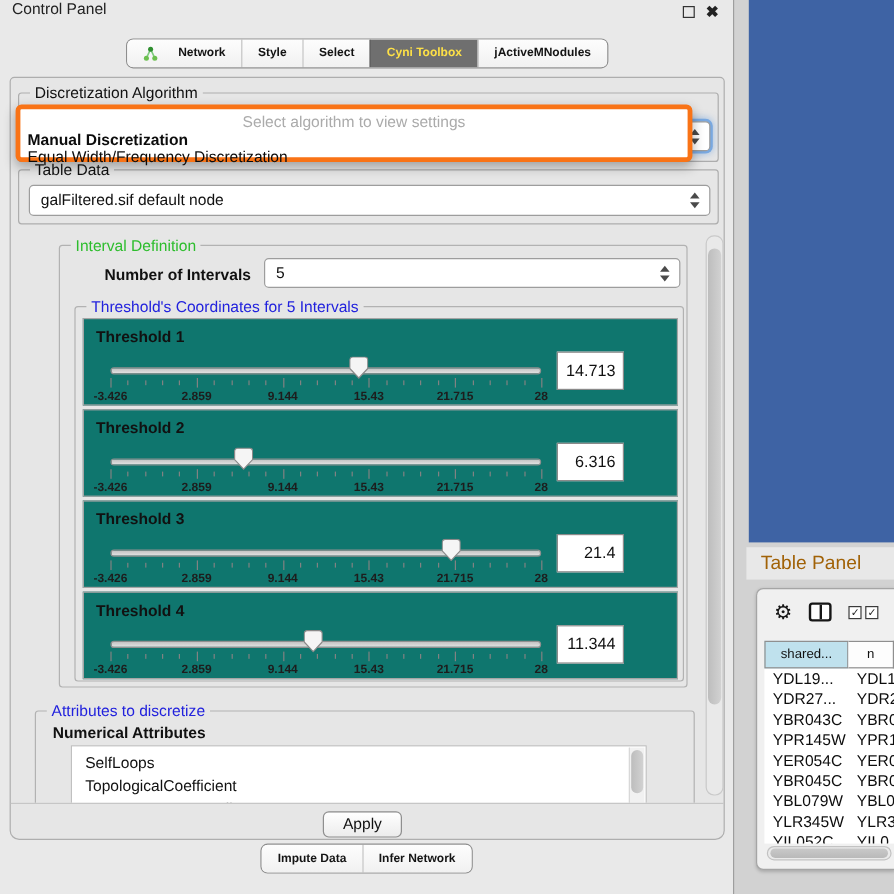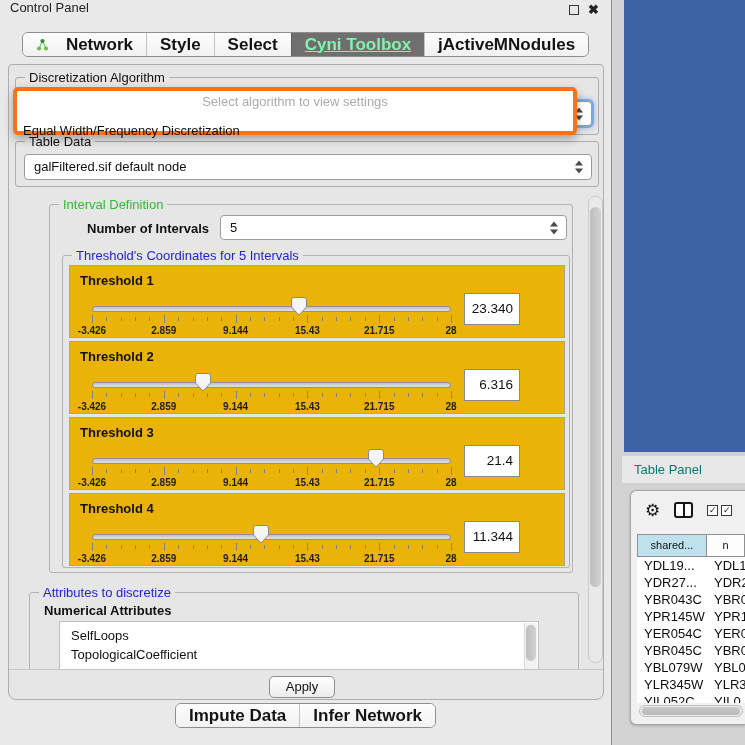--- a/index.html
+++ b/index.html
@@ -10,23 +10,23 @@
   
   .cp-window { position:absolute; left:0; top:0; width:612px; height:745px; background:#e9e9e9; border-right:1px solid #8c8c8c; }
   .cp-titlebar { position:absolute; left:0; top:0; right:0; height:22px; display:flex; align-items:flex-start; }
   .cp-title { font-size:13px; color:#222; padding-left:10px; }
   .cp-title-icons { position:absolute; right:12px; top:5px; display:flex; gap:9px; align-items:center; }
   .float-ic { width:10px; height:10px; border:1.5px solid #333; background:transparent; display:inline-block; }
   .close-ic { font-size:13px; font-weight:bold; color:#222; line-height:10px; }
 
   .seg-bar { position:absolute; left:0; right:0; display:flex; justify-content:center; }
   .seg-control { display:flex; border:1px solid #8e8e8e; border-radius:6px; overflow:hidden; background:#fbfbfb; height:25px; }
-  .seg { display:flex; align-items:center; gap:17px; padding:0 13px; font-size:17px; font-weight:bold; color:#141414; background:linear-gradient(#fdfdfd,#f1f1f1); border-left:1px solid #c3c3c3; white-space:nowrap; }
+  .seg { display:flex; align-items:center; gap:17px; padding:0 13px; font-size:10px; font-weight:bold; color:#141414; background:linear-gradient(#fdfdfd,#f1f1f1); border-left:1px solid #c3c3c3; white-space:nowrap; }
   .seg:first-child { border-left:none; }
-  .seg.selected { background:#6f6f6f; color:#86efac; border-left-color:#5f5f5f;text-decoration:underline; }
+  .seg.selected { background:#6f6f6f; color:#fde047; border-left-color:#5f5f5f; }
   .top-tabs { top:32px; }
   .bottom-tabs { top:703px; }
 
   .outer-frame { position:absolute; left:8px; top:64px; width:596px; height:636px; background:#e6e6e6; border:1px solid #aeaeae; border-radius:4px 4px 8px 8px; }
 
   .groupbox { position:absolute; border:1px solid #adadad; border-radius:3px; }
   .group-title { position:absolute; top:-8px; left:9px; background:#e6e6e6; padding:0 4px; font-size:13px; color:#111; line-height:15px; white-space:nowrap; }
   .group-title.green { color:#2dbd2d; }
   .group-title.blue { color:#2222dd; }
 
@@ -41,21 +41,21 @@
   .dd-prompt { position:absolute; top:3px; left:0; right:0; text-align:center; font-size:13px; color:#ababab; }
   .dd-opt { position:absolute; left:5px; right:5px; font-size:13px; color:#0c0c0c; line-height:15px; padding-left:1px; }
   .dd-opt.b { font-weight:bold; top:18px; }
   .dd-opt.r { top:32px; }
 
   
   .viewport { position:absolute; left:6px; top:126px; width:572px; height:478px; overflow:hidden; }
 
   .num-label { position:absolute; font-size:13px; font-weight:bold; color:#111; }
 
-  .th-box { position:relative; width:496px; height:73px; background:#eab308; border:1px solid #a5a5a5; margin-bottom:3px; }
+  .th-box { position:relative; width:496px; height:73px; background:#0f766e; border:1px solid #a5a5a5; margin-bottom:3px; }
   .th-label { position:absolute; left:10px; top:7px; font-size:13px; font-weight:bold; color:#111; }
   .th-slider { position:absolute; left:22px; top:28px; width:359px; height:44px; }
   .th-track { position:absolute; left:0; right:0; top:12px; height:6px; background:linear-gradient(#c3c3c3,#e2e2e2); border:1px solid #909090; border-radius:4px; }
   .th-ticks { position:absolute; left:0; right:0; top:21px; height:9px; }
   .tick { position:absolute; top:2px; width:1px; height:4px; background:#828282; }
   .tick.major { top:0; height:8px; }
   .th-ticklabels { position:absolute; left:0; right:0; top:31px; height:12px; }
   .ticklab { position:absolute; transform:translateX(-50%); font-size:10px; font-weight:bold; color:#1d1d1d; white-space:nowrap; }
   .th-thumb { position:absolute; top:3px; width:16px; height:19px; }
   .th-field { position:absolute; right:44px; top:27px; width:56px; height:32px; background:#fff; border:1px solid #8a8a8a; font-size:13.5px; color:#111; text-align:right; padding-right:6px; line-height:30px; }
@@ -66,21 +66,21 @@
   .vscroll .thumb { position:absolute; left:1px; right:1px; background:linear-gradient(90deg,#bdbdbd,#d2d2d2); border-radius:6px; }
 
   .apply-band { position:absolute; left:0; right:0; top:604px; height:31px; border-top:1px solid #c6c6c6; }
   .apply-btn { position:absolute; left:260px; top:6px; width:66px; height:22px; background:linear-gradient(#ffffff,#ececec); border:1px solid #8f8f8f; border-radius:5px; font-size:13px; color:#111; text-align:center; line-height:20px; }
 
   
   .desktop { position:absolute; left:612px; top:0; width:133px; height:745px; background:#d2d2d2; }
   .net-frame { position:absolute; left:624px; top:0; width:121px; height:452px; background:#3e63a4; }
 
   .tp-bar { position:absolute; left:622px; top:456px; width:123px; height:27px; background:#e8e8e8; display:flex; align-items:center; }
-  .tp-bar-title { font-size:13px; color:#0f766e; padding-left:12px; white-space:nowrap; }
+  .tp-bar-title { font-size:16px; color:#a16207; padding-left:12px; white-space:nowrap; }
   .tbl-window { position:absolute; left:630px; top:490px; width:115px; height:235px; background:#f0f0f0; border:1px solid #a5a5a5; border-right:none; border-radius:6px 0 0 6px; box-shadow:0 1px 3px rgba(0,0,0,.2); }
   .tp-toolbar { position:absolute; left:0; top:0; right:0; height:38px; display:flex; align-items:center; gap:14px; padding-left:14px; }
   .gear { font-size:17px; color:#161616; line-height:17px; }
   .split-ic { width:19px; height:16px; border:2px solid #161616; border-radius:3px; position:relative; background:#fff; }
   .split-ic::after { content:""; position:absolute; left:50%; top:0; bottom:0; width:2px; background:#161616; transform:translateX(-50%); }
   .chk { width:11px; height:11px; border:1.5px solid #3a3a3a; font-size:9px; line-height:9px; text-align:center; color:#222; background:#fff; }
   .chk-pair { display:flex; gap:3px; }
   .tp-table { position:absolute; left:6px; right:0; top:43px; }
   .tp-head { display:grid; grid-template-columns:70px 1fr; height:23px; }
   .tp-head .hc { border:1px solid #8f8f8f; border-left-width:0; font-size:11px; color:#111; text-align:center; line-height:21px; background:#fdfdfd; overflow:hidden; }
@@ -211,21 +211,21 @@
                       <span class="ticklab" style="left: 20%;">2.859</span>
                       <span class="ticklab" style="left: 40%;">9.144</span>
                       <span class="ticklab" style="left: 60%;">15.43</span>
                       <span class="ticklab" style="left: 80%;">21.715</span>
                       <span class="ticklab" style="left: 100%;">28</span>
                     </div>
                     <div class="th-thumb" style="left: calc(57.7197% - 8px);"><svg width="16" height="19" viewBox="0 0 16 19">
                         <path d="M3 0.5 H13 A2.5 2.5 0 0 1 15.5 3 V10 L8 18 0.5 10 V3 A2.5 2.5 0 0 1 3 0.5 Z" fill="#f5f5f5" stroke="#898989"></path>
                       </svg></div>
                   </div>
-                  <div class="th-field">23.340</div>
+                  <div class="th-field">14.713</div>
                 </div>
                 <div class="th-box">
                   <div class="th-label">Threshold 2</div>
                   <div class="th-slider">
                     <div class="th-track"></div>
                     <div class="th-ticks">
                       <span class="tick major" style="left: 0%;"></span>
                       <span class="tick" style="left: 4%;"></span>
                       <span class="tick" style="left: 8%;"></span>
                       <span class="tick" style="left: 12%;"></span>
@@ -383,20 +383,21 @@
         <div class="thumb" style="top:10px; height:380px;"></div>
       </div>
 
       <div class="apply-band">
         <div class="apply-btn">Apply</div>
       </div>
     </div>
 
     <div class="dd-popup">
       <div class="dd-prompt">Select algorithm to view settings</div>
+      <div class="dd-opt b">Manual Discretization</div>
       <div class="dd-opt r">Equal Width/Frequency Discretization</div>
     </div>
 
     <div class="seg-bar bottom-tabs">
       <div class="seg-control">
         <div class="seg">
             <span>Impute Data</span>
           </div>
         <div class="seg">
             <span>Infer Network</span>

